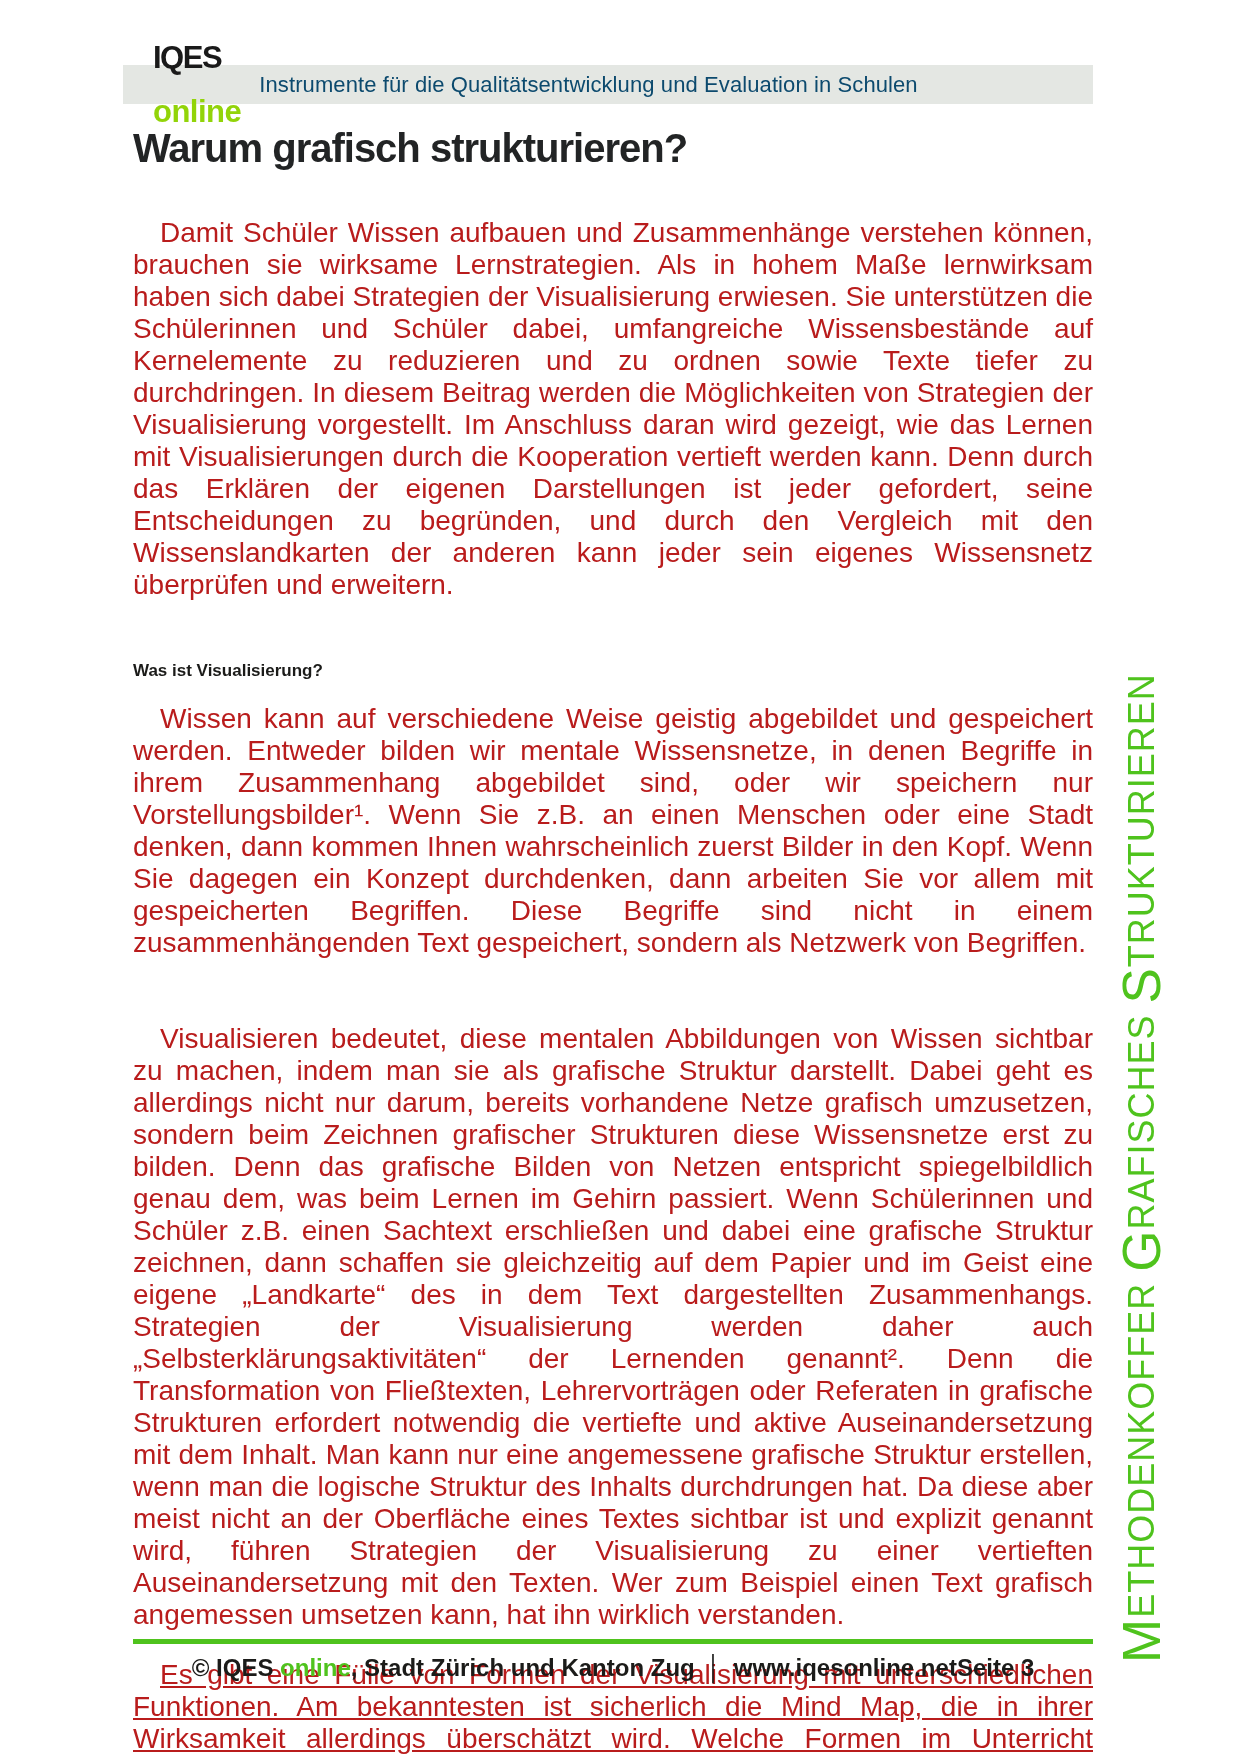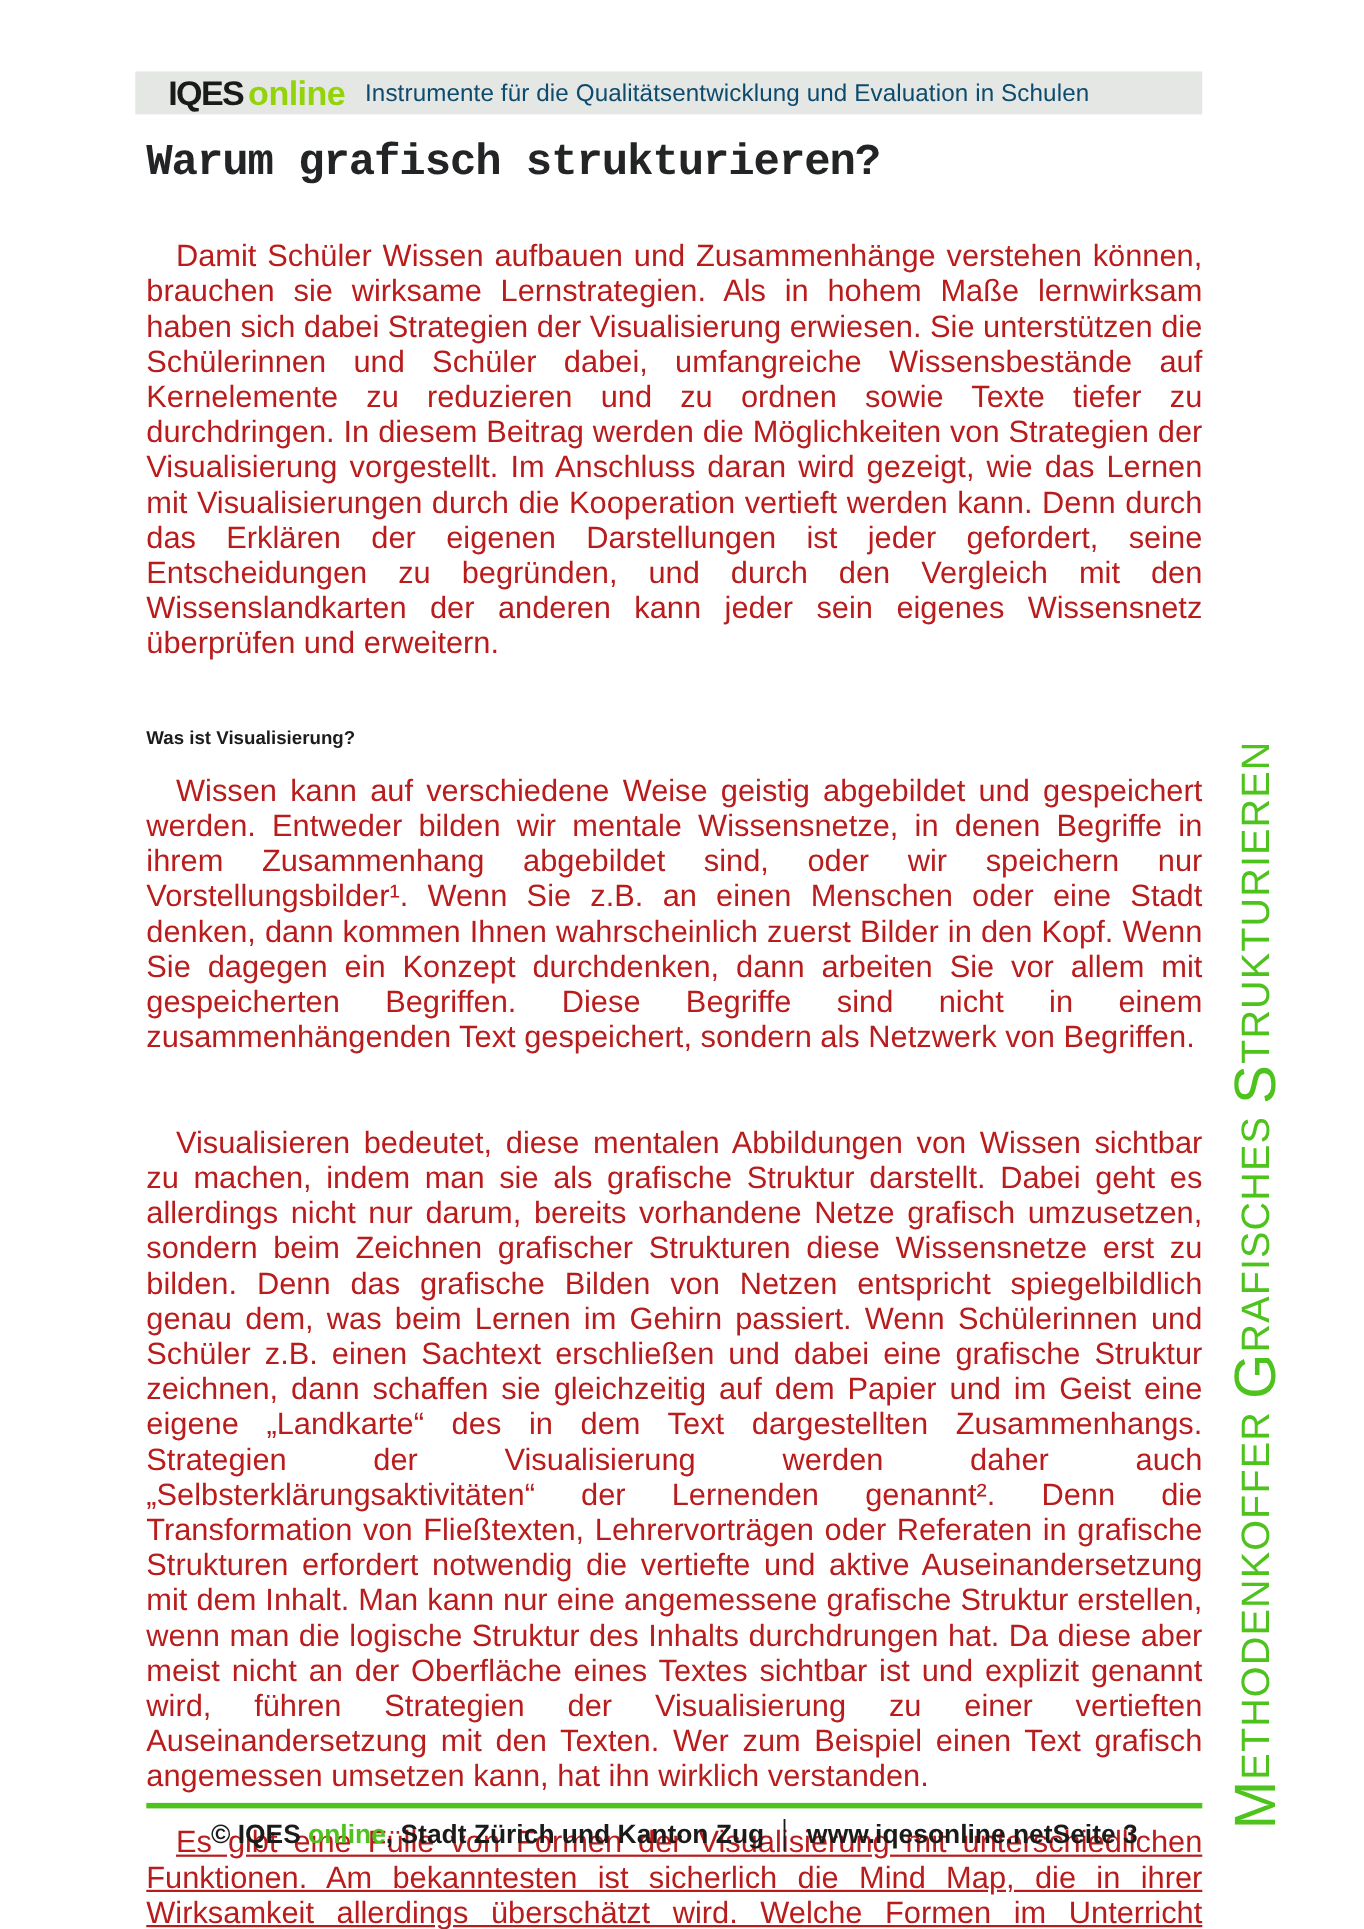--- a/index.html
+++ b/index.html
@@ -9,38 +9,37 @@
     background:#ffffff; overflow:hidden;
     color:#1d1d1b;
   }
 
   
   .topbar {
     position:absolute; left:123px; top:65px; width:970px; height:39px;
     background:#e4e7e3; display:flex; align-items:center;
     box-sizing:border-box; padding-left:30px;
   }
-  .logo { display:flex; align-items:flex-start; white-space:pre; }
+  .logo { display:flex; align-items:flex-start; white-space:pre;flex-direction:column; }
   .logo-iqes {
     font-size:31px; font-weight:bold; letter-spacing:-1.5px; color:#1a1a1a;
   }
   .logo-online {
     font-size:31px; font-weight:bold; letter-spacing:-0.5px; color:#92d409;
   }
   .tagline {
     margin-left:18px; font-size:22px; color:#0c4a6e; letter-spacing:0.1px;
     white-space:nowrap;
   }
 
   
   .content { position:absolute; left:133px; top:126px; width:960px; }
   h1.doc-title {
     margin:0; font-size:40px; font-weight:bold; letter-spacing:-1px;
     color:#222425;
-    font-family:Liberation Mono, monospace;
   }
   .authors {
     margin:16px 0 0; font-size:22px; font-style:italic; color:#1b1b19;
   }
   p.body-par {
     margin:0; font-size:28px; line-height:32px; text-align:justify;
     text-indent:27px; color:#b91c1c;
   }
   p.intro { margin-top:46px; }
   h2.sec-heading {

